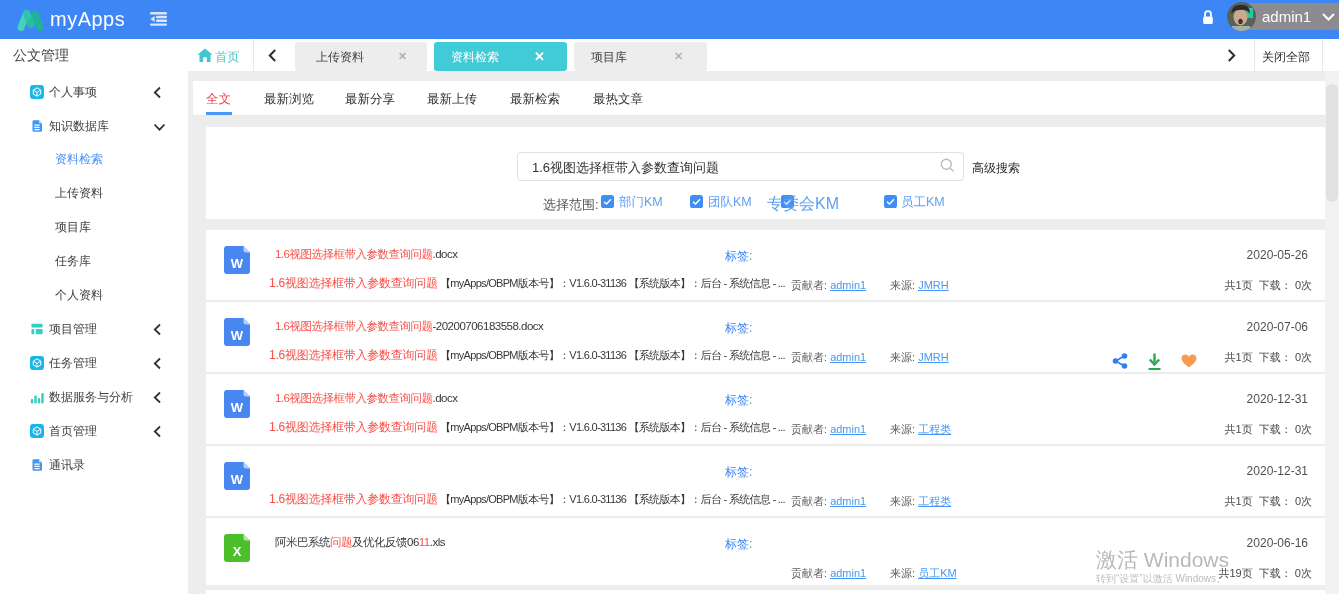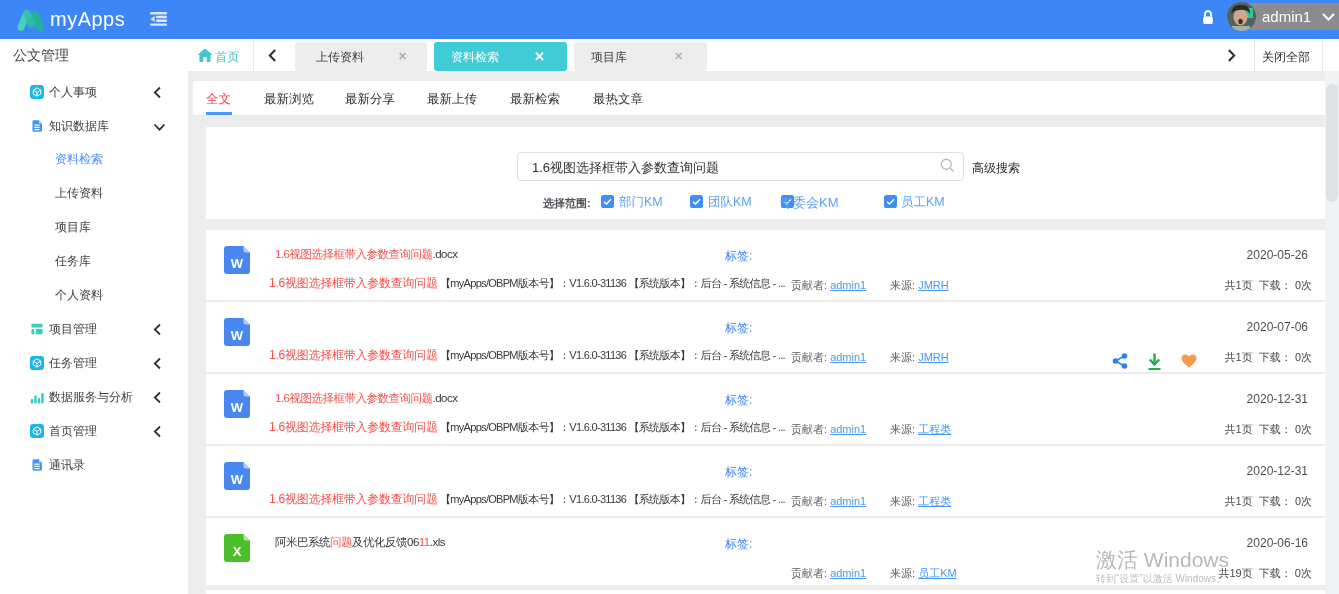--- a/index.html
+++ b/index.html
@@ -218,36 +218,36 @@
   <div class="hi" style="left:400px">最热文章</div>
 </div>
 <div id="card">
   <div class="abs" style="left:311px;top:25px;width:447px;height:29px;border:1px solid #dcdfe4;border-radius:4px;background:#fff"></div>
   <div class="abs" style="left:326px;top:32px;font-size:13px;color:#303134">1.6视图选择框带入参数查询问题</div>
   <svg class="abs" style="left:734px;top:31px" width="15" height="15" viewBox="0 0 15 15">
       <circle cx="6.3" cy="6.3" r="5" stroke="#b9bcc2" stroke-width="1.4" fill="none"></circle>
       <path d="M10,10 L13.5,13.5" stroke="#b9bcc2" stroke-width="1.4"></path>
     </svg>
   <div class="abs" style="left:766px;top:33px;font-size:12px;color:#2b2c2f">高级搜索</div>
-  <div class="abs" style="left:337px;top:69px;font-size:11px;color:#515358;font-weight:bold">选择范围:</div>
+  <div class="abs" style="left:337px;top:69px;font-size:13px;color:#515358;font-weight:normal">选择范围:</div>
   <svg class="abs" style="left:395px;top:68px" width="13" height="13" viewBox="0 0 13 13">
       <rect width="13" height="13" rx="2.6" fill="#3e8ef5"></rect>
       <path d="M3,6.7 L5.5,9 L10,4.2" stroke="#fff" stroke-width="1.5" fill="none"></path>
     </svg>
   <div class="abs" style="left:413px;top:67px;font-size:12.5px;color:#5b9ff5">部门KM</div>
   <svg class="abs" style="left:484px;top:68px" width="13" height="13" viewBox="0 0 13 13">
       <rect width="13" height="13" rx="2.6" fill="#3e8ef5"></rect>
       <path d="M3,6.7 L5.5,9 L10,4.2" stroke="#fff" stroke-width="1.5" fill="none"></path>
     </svg>
   <div class="abs" style="left:502px;top:67px;font-size:12.5px;color:#5b9ff5">团队KM</div>
   <svg class="abs" style="left:575px;top:68px" width="13" height="13" viewBox="0 0 13 13">
       <rect width="13" height="13" rx="2.6" fill="#3e8ef5"></rect>
       <path d="M3,6.7 L5.5,9 L10,4.2" stroke="#fff" stroke-width="1.5" fill="none"></path>
     </svg>
-  <div class="abs" style="left:574px;top:67px;font-size:13px;color:#5b9ff5">专委会KM</div>
+  <div class="abs" style="left:561px;top:67px;font-size:16px;color:#5b9ff5">专委会KM</div>
   <svg class="abs" style="left:678px;top:68px" width="13" height="13" viewBox="0 0 13 13">
       <rect width="13" height="13" rx="2.6" fill="#3e8ef5"></rect>
       <path d="M3,6.7 L5.5,9 L10,4.2" stroke="#fff" stroke-width="1.5" fill="none"></path>
     </svg>
   <div class="abs" style="left:695px;top:67px;font-size:12.5px;color:#5b9ff5">员工KM</div>
 </div>
 <div class="row" style="top:230px">
   <svg class="ficon" width="26" height="28" viewBox="0 0 26 28">
       <path d="M0,3 a3,3 0 0 1 3,-3 H19.5 L26,6.5 V25 a3,3 0 0 1 -3,3 H3 a3,3 0 0 1 -3,-3 Z" fill="#4787ef"></path>
       <path d="M19.5,0 L26,6.5 H21.5 a2,2 0 0 1 -2,-2 Z" fill="#b4d0fa"></path>
@@ -260,20 +260,21 @@
   <div class="contrib">贡献者: <span class="lnk">admin1</span></div>
   <div class="src">来源: <span class="lnk">JMRH</span></div>
   <div class="pg">共1页&nbsp;&nbsp;下载：&nbsp;0次</div>
 </div>
 <div class="row" style="top:302px">
   <svg class="ficon" width="26" height="28" viewBox="0 0 26 28">
       <path d="M0,3 a3,3 0 0 1 3,-3 H19.5 L26,6.5 V25 a3,3 0 0 1 -3,3 H3 a3,3 0 0 1 -3,-3 Z" fill="#4787ef"></path>
       <path d="M19.5,0 L26,6.5 H21.5 a2,2 0 0 1 -2,-2 Z" fill="#b4d0fa"></path>
       <text x="13" y="22" font-size="13" font-weight="600" fill="#fff" text-anchor="middle" font-family="Liberation Sans">W</text>
     </svg>
+  <div class="t1"><span class="red">1.6视图选择框带入参数查询问题</span><span class="dk">-20200706183558.docx</span></div>
   <div class="tag">标签:</div>
   <div class="date">2020-07-06</div>
   <div class="t2"><span class="red">1.6视图选择框带入参数查询问题</span><span class="dk"> 【myApps/OBPM版本号】：V1.6.0-31136 【系统版本】：后台 - 系统信息 - ...</span></div>
   <div class="contrib">贡献者: <span class="lnk">admin1</span></div>
   <div class="src">来源: <span class="lnk">JMRH</span></div>
   <svg class="abs" style="left:905px;top:50px" width="18" height="18" viewBox="0 0 18 18">
       <g fill="#2e80f0">
         <circle cx="13.5" cy="4" r="2.8"></circle>
         <circle cx="4.5" cy="9" r="2.8"></circle>
         <circle cx="13.5" cy="14" r="2.8"></circle>

